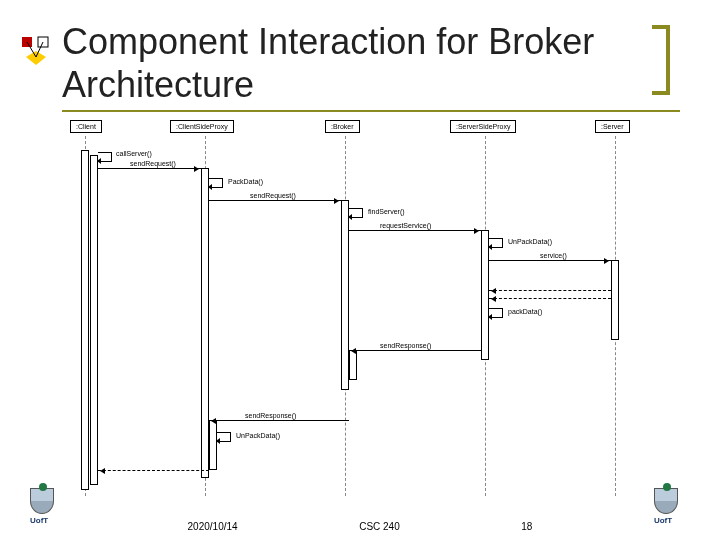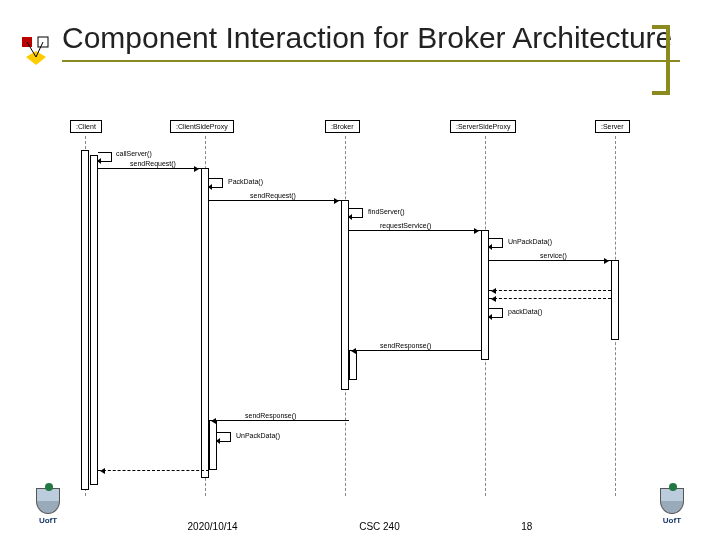--- a/index.html
+++ b/index.html
@@ -1,33 +1,33 @@
 <!DOCTYPE html>
 <html><head>
 <meta charset="utf-8">
 <style>
   * { box-sizing: border-box; margin: 0; padding: 0; }
   body { width: 720px; height: 540px; background: #fff; font-family: Arial, sans-serif; position: relative; overflow: hidden; }
   .title-row { display: flex; align-items: flex-start; padding: 20px 40px 0 20px; position: relative; }
   .bullet-icon { width: 32px; height: 32px; margin-right: 10px; margin-top: 15px; flex-shrink: 0; }
-  .title-text { font-size: 30px; color: #222; line-height: 1.2; border-bottom: 2px solid #8a8a20; padding-bottom: 4px; flex: 1; }
+  .title-text { font-size: 36px; color: #222; line-height: 1.2; border-bottom: 2px solid #8a8a20; padding-bottom: 4px; flex: 1; }
   .bracket { position: absolute; right: 50px; top: 25px; width: 18px; height: 70px; border: 4px solid #8a8a20; border-left: none; }
   .diagram { position: absolute; left: 70px; top: 120px; width: 600px; height: 380px; }
   .lifeline-box { position: absolute; top: 0; border: 1px solid #000; background: #fff; font-size: 7px; padding: 2px 5px; text-align: center; white-space: nowrap; }
   .lifeline { position: absolute; top: 16px; width: 0; height: 360px; border-left: 1px dashed #888; }
   .activation { position: absolute; background: #fff; border: 1px solid #000; width: 8px; }
   .msg-line { position: absolute; height: 0; border-top: 1px solid #000; }
   .msg-dash { position: absolute; height: 0; border-top: 1px dashed #000; }
   .msg-label { position: absolute; font-size: 7px; color: #000; white-space: nowrap; }
   .arrow-r::after { content: ''; position: absolute; right: -1px; top: -3px; border: 3px solid transparent; border-left: 5px solid #000; }
   .arrow-l::after { content: ''; position: absolute; left: -1px; top: -3px; border: 3px solid transparent; border-right: 5px solid #000; }
   .selfloop { position: absolute; width: 14px; height: 10px; border: 1px solid #000; border-left: none; }
   .selfloop::after { content: ''; position: absolute; left: -4px; bottom: -3px; border: 3px solid transparent; border-right: 4px solid #000; }
   .footer { position: absolute; bottom: 8px; left: 0; right: 0; display: flex; justify-content: space-between; align-items: flex-end; padding: 0 30px; font-size: 10px; color: #000; }
-  .logo { width: 36px; height: 44px; display: flex; flex-direction: column; align-items: center; }
+  .logo { width: 36px; height: 44px; display: flex; flex-direction: column; align-items: flex-start; }
   .logo-shield { width: 24px; height: 26px; border: 1px solid #555; border-radius: 0 0 50% 50%; position: relative; background: linear-gradient(#bcd 50%, #9ab 50%); }
   .logo-tree { width: 8px; height: 8px; background: #274; border-radius: 50%; position: absolute; top: -6px; left: 8px; }
   .logo-text { font-size: 8px; font-weight: bold; color: #1a3a6a; margin-top: 2px; }
 </style>
 </head>
 <body>
 
 <div class="title-row">
   <svg class="bullet-icon" viewBox="0 0 32 32">
     <rect x="2" y="2" width="10" height="10" fill="#b00"></rect>

